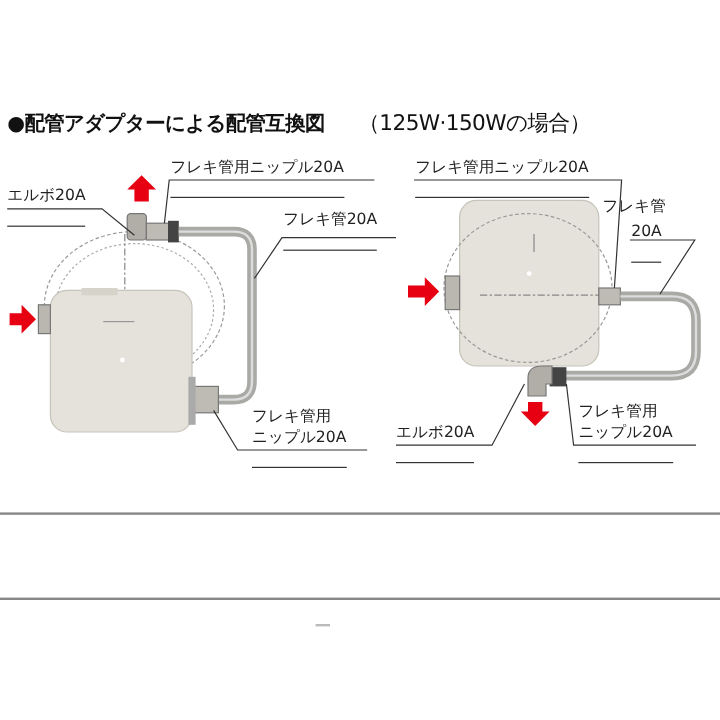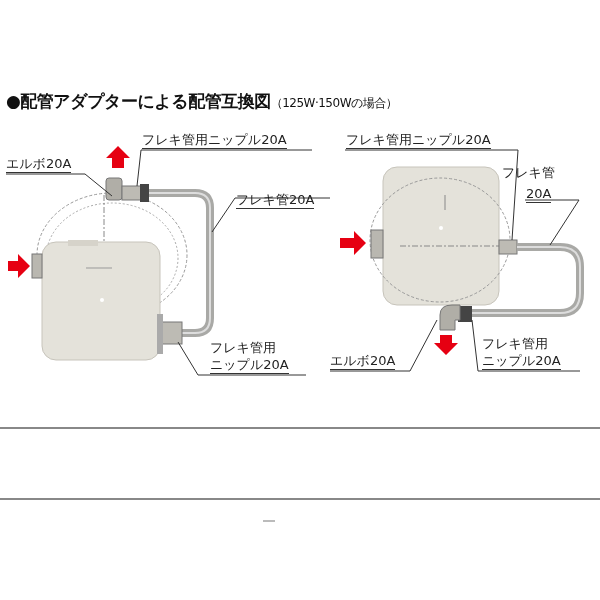--- a/index.html
+++ b/index.html
@@ -1,20 +1,20 @@
 <!DOCTYPE html>
 <html><head>
 <meta charset="utf-8">
 <style>
   html, body { margin: 0; padding: 0; background: #ffffff; }
   body { width: 600px; height: 600px; position: relative; overflow: hidden; font-family: "DejaVu Sans", sans-serif; color: #222; }
   .title { position: absolute; left: 6px; top: 90px; font-size: 17px; font-weight: bold; letter-spacing: -0.5px; white-space: nowrap; color: #111; }
-  .title .sub { font-weight: normal; font-size: 12px; }
+  .title .sub { font-weight: normal; font-size: 18px; margin-left: 28px; }
   .label { position: absolute; font-size: 13px; color: #222; white-space: nowrap; line-height: 15px; }
-  .uline { border-bottom: 1px solid #333; padding-bottom: 1px; }
+  .uline { border-bottom: 1px solid #333; padding-bottom: 17px; }
   svg.diagram { position: absolute; left: 0; top: 0; }
   .hr { position: absolute; left: 0; width: 600px; height: 2px; background: #888; }
   .tiny { position: absolute; left: 263px; top: 520px; width: 12px; height: 2px; background: #bbb; }
 </style>
 </head>
 <body>
 
 <div class="title">
   <span>●</span><span>配管アダプターによる配管互換図</span><span class="sub">（125W·150Wの場合）</span>
 </div>
@@ -76,21 +76,21 @@
   <polygon points="446,355 434,343 440,343 440,335 452,335 452,343 458,343" fill="#e60012"></polygon>
 
   <polyline points="345,150 518,150 512,240" fill="none" stroke="#333" stroke-width="1"></polyline>
   <polyline points="525,200 579,200 550,245" fill="none" stroke="#333" stroke-width="1"></polyline>
   <polyline points="330,371 410,371 437,320" fill="none" stroke="#333" stroke-width="1"></polyline>
   <polyline points="580,371 478,371 472,320" fill="none" stroke="#333" stroke-width="1"></polyline>
 </svg>
 
 <div class="label uline" style="left:6px; top:156px;">エルボ20A</div>
 <div class="label uline" style="left:142px; top:132px;">フレキ管用ニップル20A</div>
-<div class="label uline" style="left:236px; top:192px;">フレキ管20A</div>
+<div class="label uline" style="left:236px; top:176px;">フレキ管20A</div>
 <div class="label" style="left:210px; top:340px;">フレキ管用</div>
 <div class="label uline" style="left:210px; top:357px;">ニップル20A</div>
 
 <div class="label uline" style="left:346px; top:132px;">フレキ管用ニップル20A</div>
 <div class="label" style="left:502px; top:165px;">フレキ管</div>
 <div class="label uline" style="left:526px; top:186px;">20A</div>
 <div class="label uline" style="left:330px; top:353px;">エルボ20A</div>
 <div class="label" style="left:482px; top:336px;">フレキ管用</div>
 <div class="label uline" style="left:482px; top:353px;">ニップル20A</div>
 

